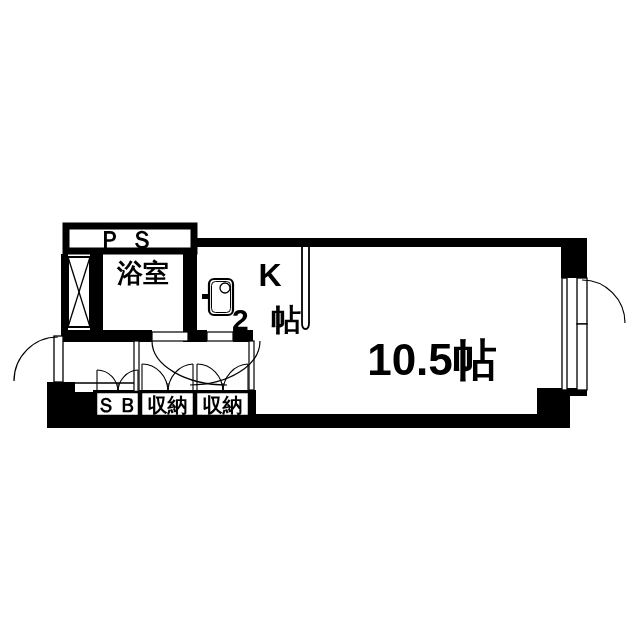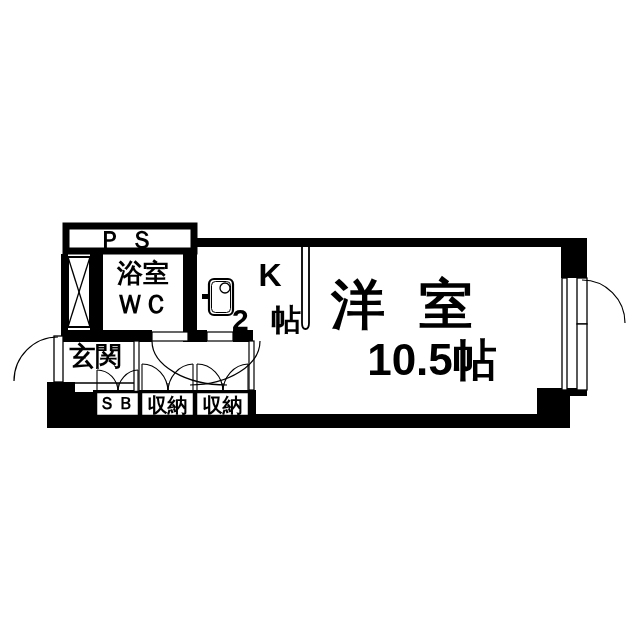--- a/index.html
+++ b/index.html
@@ -9,21 +9,21 @@
   .lbl{position:absolute;color:#000;font-weight:bold;line-height:1;text-align:center;
        white-space:nowrap;}
   .lbl-ps{left:63px;top:228px;width:134px;font-size:24px;letter-spacing:8px;}
   .lbl-bath1{left:103px;top:260px;width:80px;font-size:26px;text-align:center;}
   .lbl-bath2{left:103px;top:291px;width:80px;font-size:26px;}
   .lbl-k{left:230px;top:259px;width:80px;font-size:32px;}
   .lbl-k2{left:226px;top:287px;width:88px;font-size:30px;letter-spacing:7px;margin-top:18px;}
   .lbl-room{left:272px;top:277px;width:260px;font-size:54px;word-spacing:19px;}
   .lbl-size{left:300px;top:338px;width:264px;font-size:44px;}
   .lbl-genkan{left:62px;top:343px;width:67px;font-size:26px;}
-  .lbl-sb{left:96px;top:395px;width:43px;font-size:17px;letter-spacing:2px;}
+  .lbl-sb{left:96px;top:395px;width:43px;font-size:20px;letter-spacing:2px;}
   .lbl-st1{left:141px;top:395px;width:53px;font-size:20px;}
   .lbl-st2{left:196px;top:395px;width:53px;font-size:20px;}
 </style>
 </head>
 <body>
 
 <div id="stage">
 
   <svg id="plan-svg" width="640" height="640" viewBox="0 0 640 640">
 
@@ -103,22 +103,19 @@
       <path d="M197,364 A26,28 0 0 1 223,392"></path>
       <path d="M248,364 A26,28 0 0 0 223,392"></path>
       <line x1="223" y1="383" x2="223" y2="392"></line>
       <line x1="197" y1="364" x2="197" y2="392"></line>
       <line x1="248" y1="364" x2="248" y2="392"></line>
     </g>
   </svg>
 
   <div class="lbl lbl-ps">ＰＳ</div>
   <div class="lbl lbl-bath1">浴室</div>
-  <div class="lbl lbl-bath2">ＷＣ</div>
   <div class="lbl lbl-k">K</div>
   <div class="lbl lbl-k2">2 帖</div>
-  <div class="lbl lbl-room">洋 室</div>
   <div class="lbl lbl-size">10.5帖</div>
-  <div class="lbl lbl-genkan">玄関</div>
   <div class="lbl lbl-sb">ＳＢ</div>
   <div class="lbl lbl-st1">収納</div>
   <div class="lbl lbl-st2">収納</div>
 </div>
 
 </body></html>

